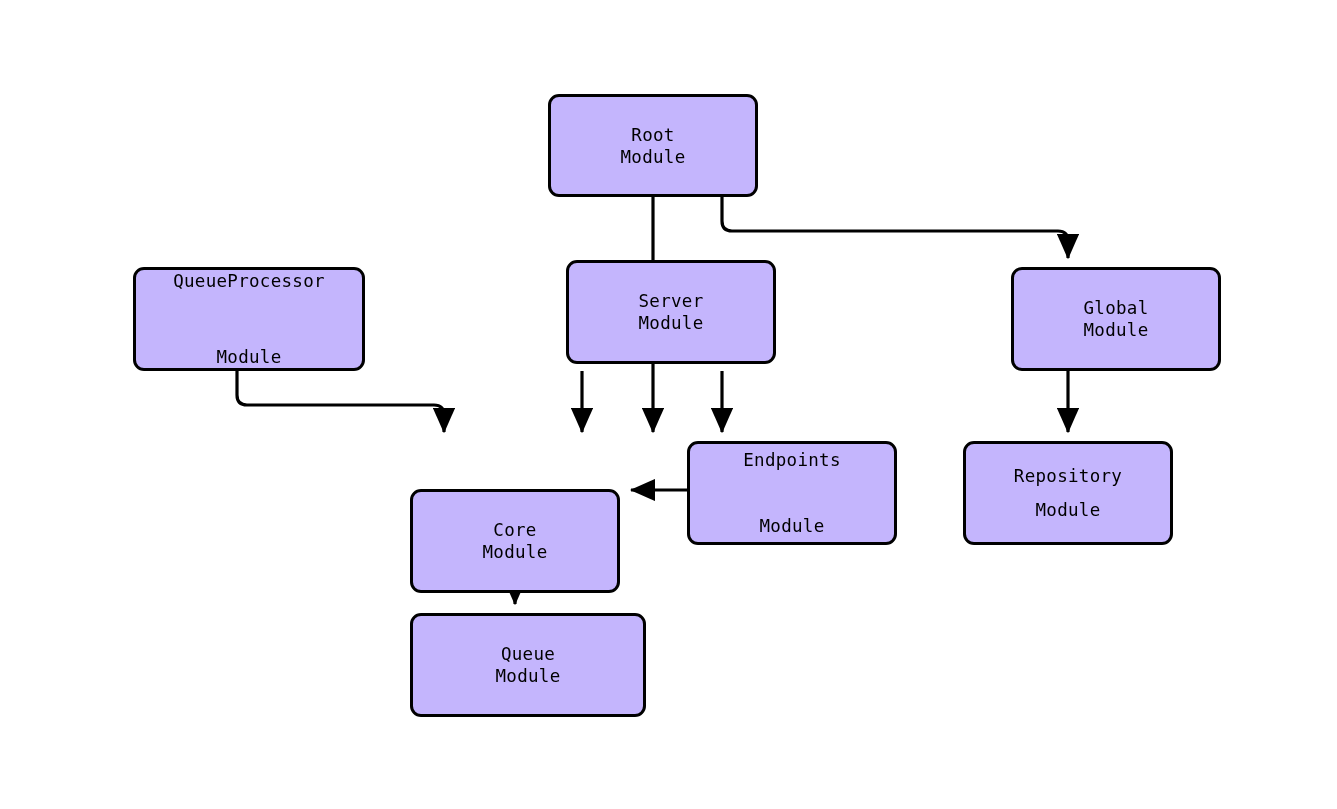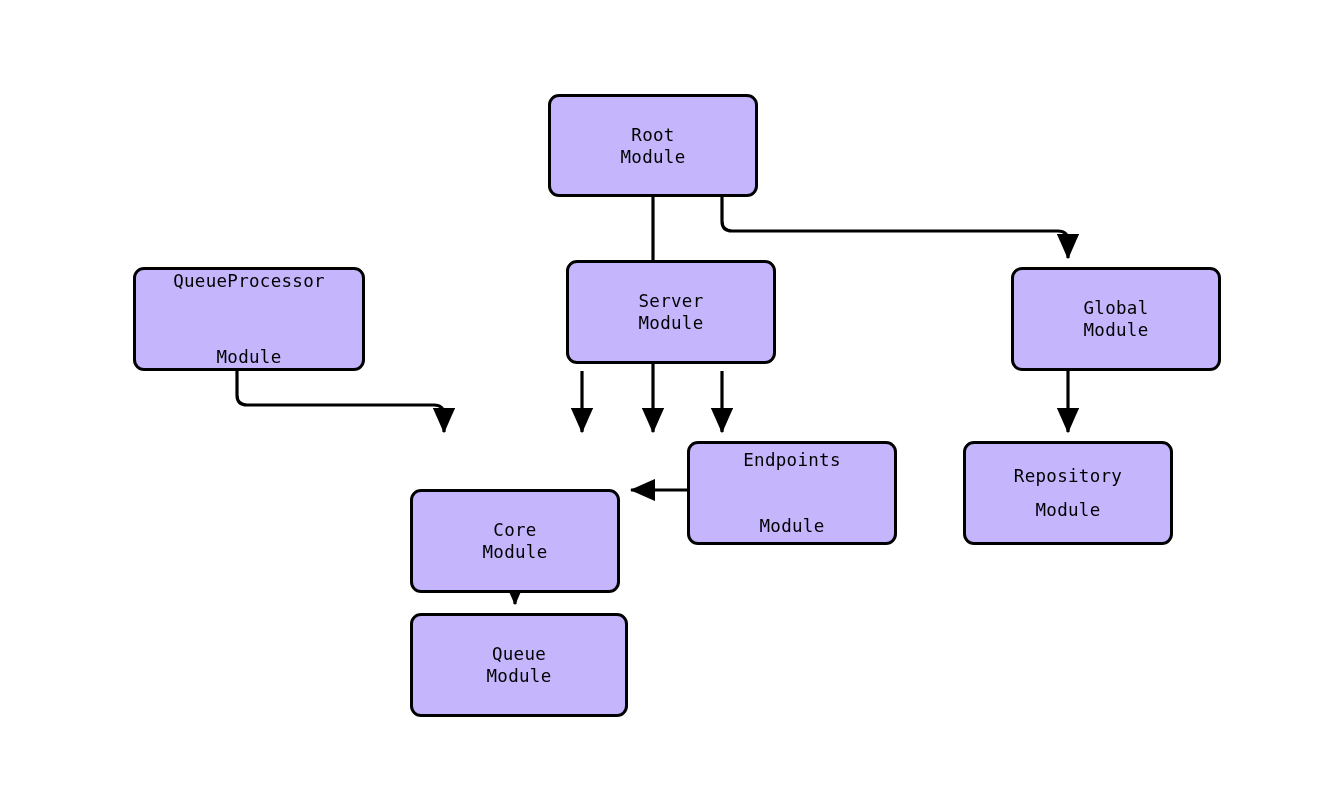--- a/index.html
+++ b/index.html
@@ -93,19 +93,19 @@
         <div class="node-line">Module</div>
       </div>
       <div class="node" style="left: 687px; top: 441px; width: 210px; height: 104px; gap: 44px;">
         <div class="node-line">Endpoints</div>
         <div class="node-line">Module</div>
       </div>
       <div class="node" style="left: 963px; top: 441px; width: 210px; height: 104px; gap: 12px;">
         <div class="node-line">Repository</div>
         <div class="node-line">Module</div>
       </div>
-      <div class="node" style="left: 410px; top: 613px; width: 218px; height: 104px;">
+      <div class="node" style="left: 410px; top: 613px; width: 236px; height: 104px;">
         <div class="node-line">Queue</div>
         <div class="node-line">Module</div>
       </div>
     </div>
 
 </div>
 
 </body></html>

